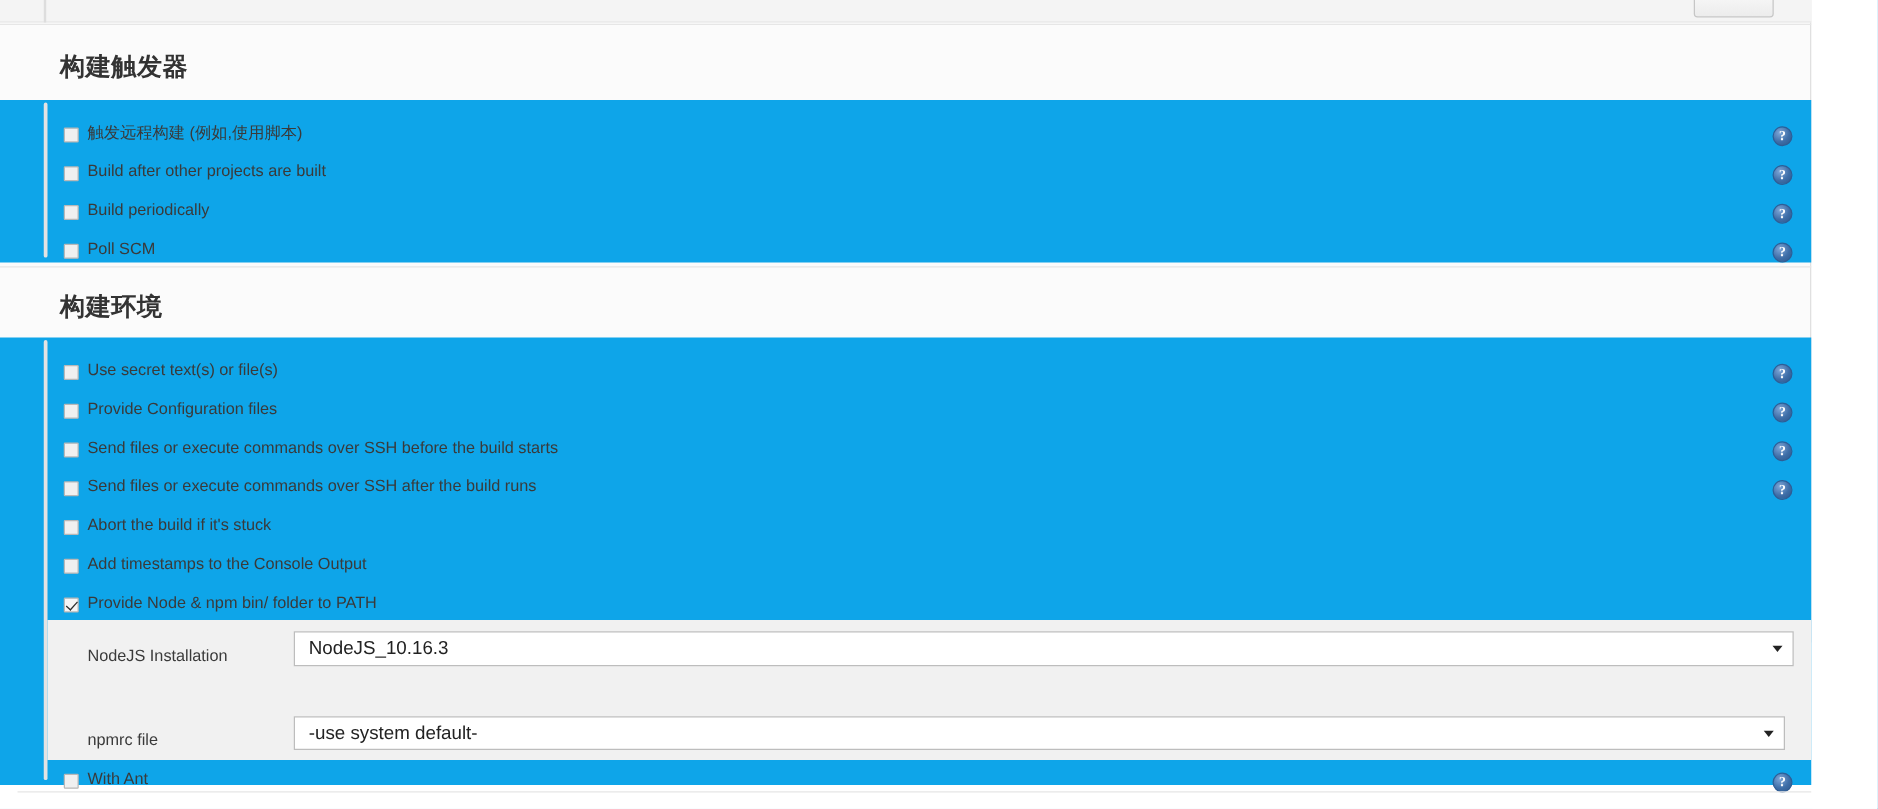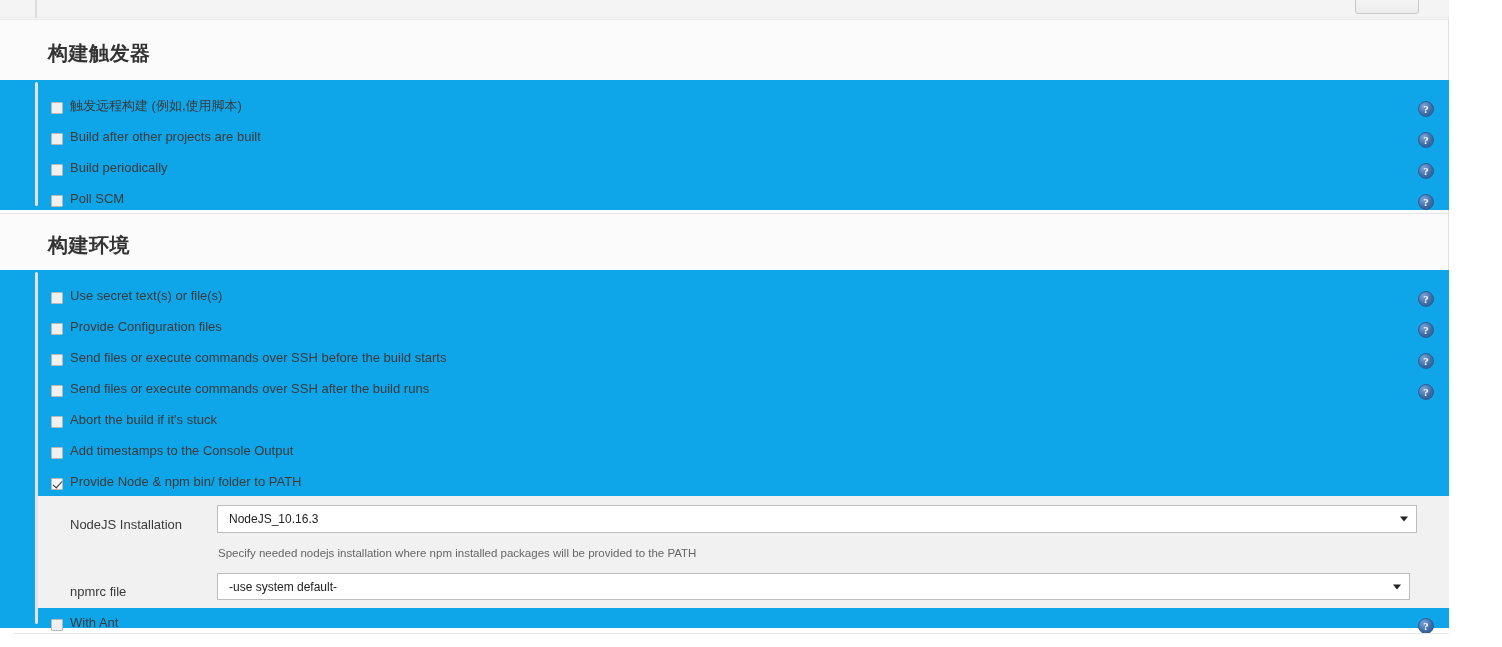--- a/index.html
+++ b/index.html
@@ -182,22 +182,23 @@
   .field-label {
     position: absolute;
     font-size: 13px;
     color: #3a3a3a;
     white-space: nowrap;
   }
   .select-box {
     position: absolute;
     background: #ffffff;
     border: 1px solid #bdbdbd;
-    font-size: 12px;
+    font-size: 15px;
     color: #222222;
+    margin-left: 18px;
   }
   .select-box .sel-value {
     position: absolute;
     left: 11px;
     top: 50%;
     transform: translateY(-50%);
     white-space: nowrap;
   }
   .select-box .caret {
     position: absolute;
@@ -309,21 +310,20 @@
 
         <div class="nested-block" style="top:226px; height:112px;">
 
           <div class="field-label" style="left:32px; top:21px;text-align:right;">NodeJS Installation</div>
 
           <div class="select-box" style="left:179px; top:9px; width:1200px; height:28px;">
             <span class="sel-value">NodeJS_10.16.3</span>
             <span class="caret"></span>
           </div>
 
-          <div class="field-help" style="left:180px; top:51px;">Specify needed nodejs installation where npm installed packages will be provided to the PATH</div>
 
           <div class="field-label" style="left:32px; top:88px;">npmrc file</div>
 
           <div class="select-box" style="left:179px; top:77px; width:1193px; height:27px;">
             <span class="sel-value">-use system default-</span>
             <span class="caret"></span>
           </div>
         </div>
 
         <div class="cb-row" style="top:341px;">

